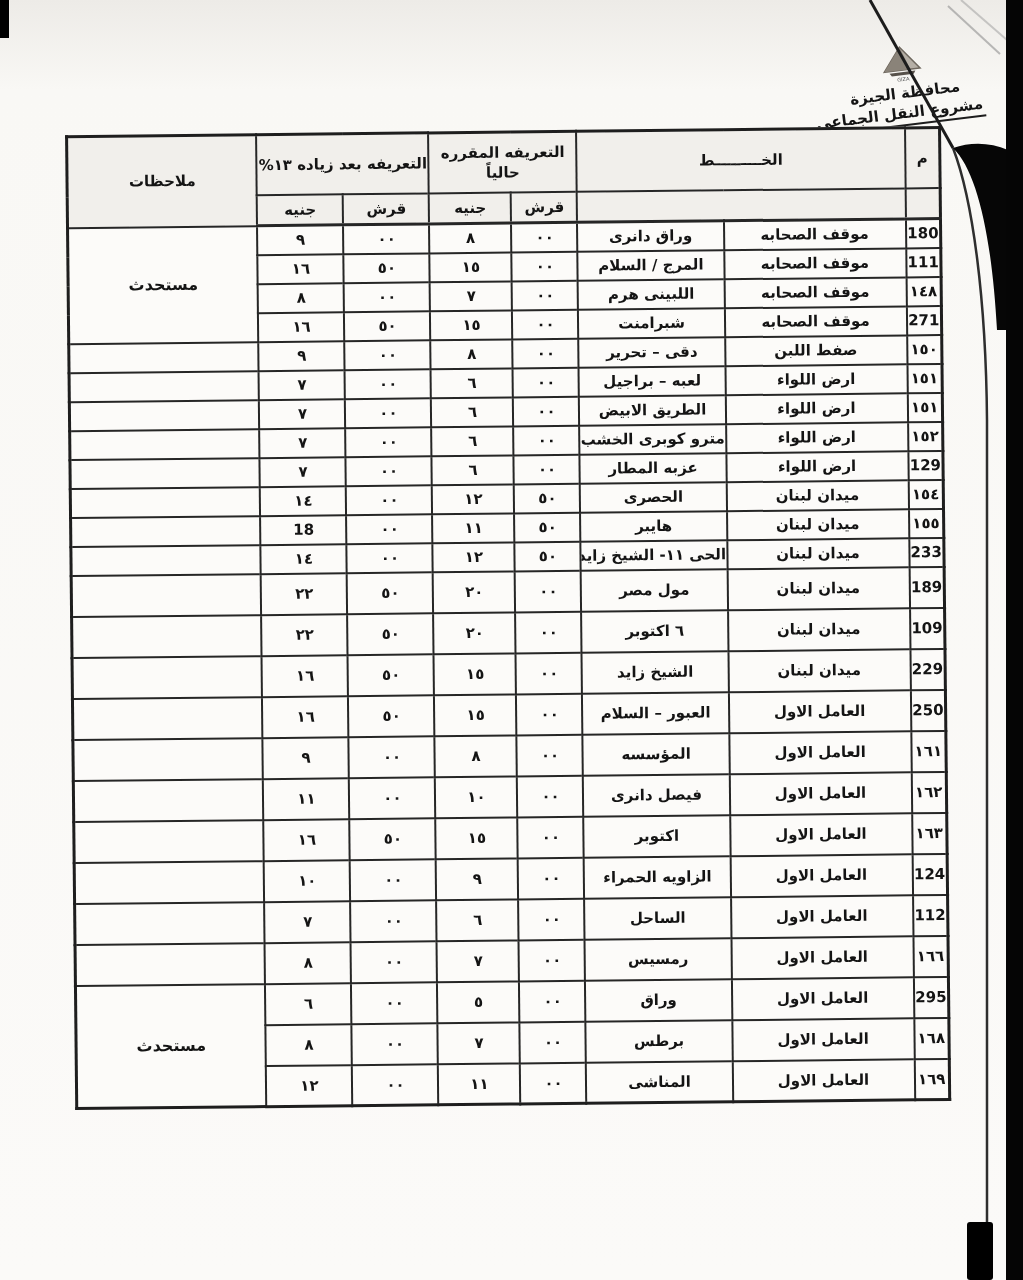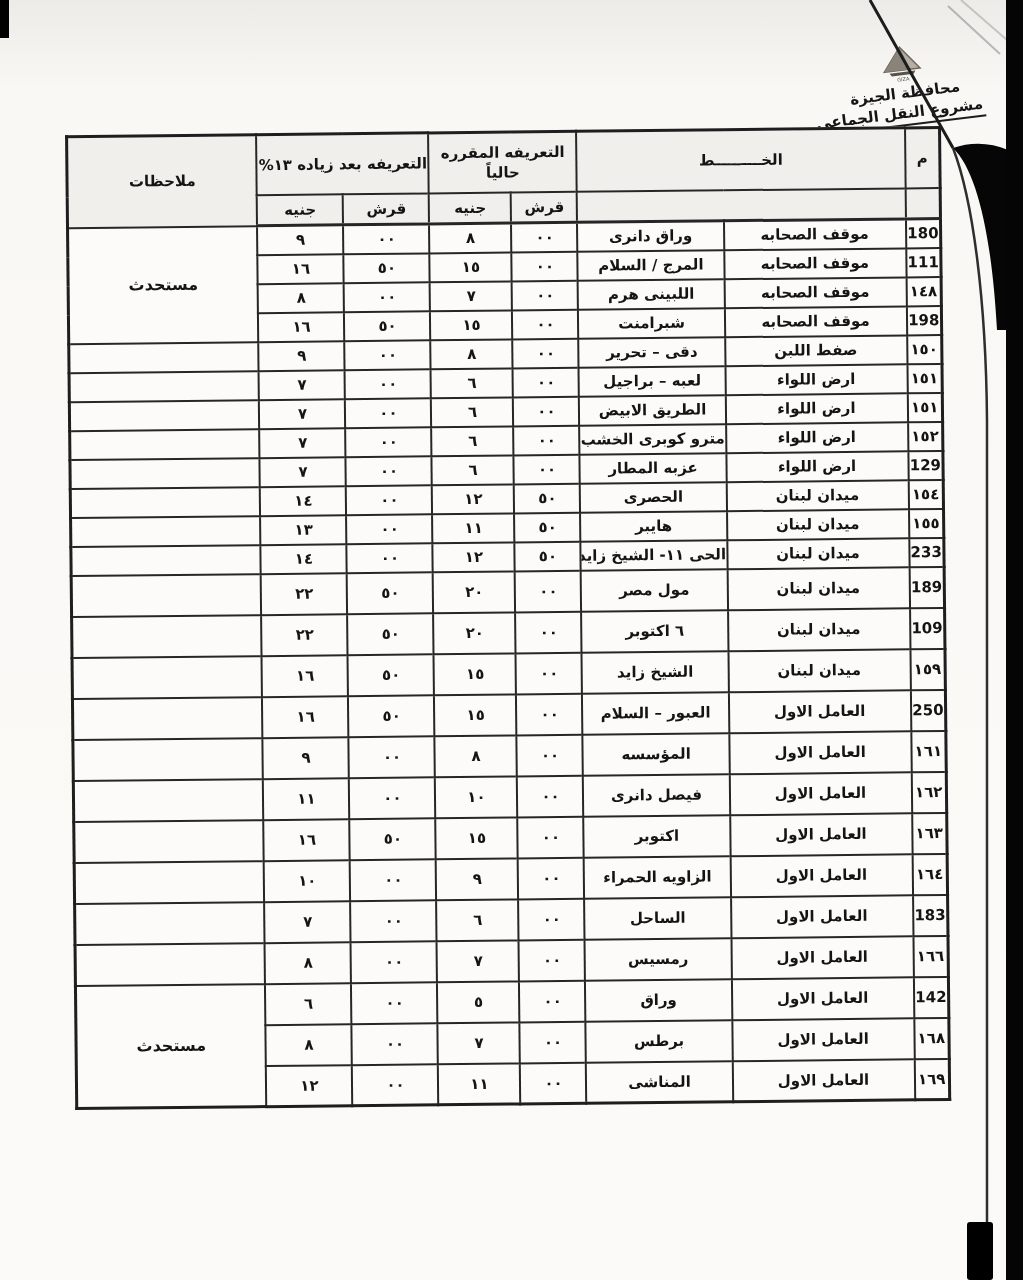--- a/index.html
+++ b/index.html
@@ -121,21 +121,21 @@
         <tr>
           <td class="c-no">١٤٨</td>
           <td class="c-origin">موقف الصحابه</td>
           <td class="c-destination">اللبينى هرم</td>
           <td class="c-cur-qirsh">٠٠</td>
           <td class="c-cur-geneh">٧</td>
           <td class="c-new-qirsh">٠٠</td>
           <td class="c-new-geneh">٨</td>
         </tr>
         <tr>
-          <td class="c-no">198</td>
+          <td class="c-no">271</td>
           <td class="c-origin">موقف الصحابه</td>
           <td class="c-destination">شبرامنت</td>
           <td class="c-cur-qirsh">٠٠</td>
           <td class="c-cur-geneh">١٥</td>
           <td class="c-new-qirsh">٥٠</td>
           <td class="c-new-geneh">١٦</td>
         </tr>
         <tr>
           <td class="c-no">١٥٠</td>
           <td class="c-origin">صفط اللبن</td>
@@ -196,21 +196,21 @@
           <td class="c-new-geneh">١٤</td>
           <td class="c-note" rowspan="1"></td>
         </tr>
         <tr>
           <td class="c-no">١٥٥</td>
           <td class="c-origin">ميدان لبنان</td>
           <td class="c-destination">هايبر</td>
           <td class="c-cur-qirsh">٥٠</td>
           <td class="c-cur-geneh">١١</td>
           <td class="c-new-qirsh">٠٠</td>
-          <td class="c-new-geneh">١٣</td>
+          <td class="c-new-geneh">18</td>
           <td class="c-note" rowspan="1"></td>
         </tr>
         <tr>
           <td class="c-no">233</td>
           <td class="c-origin">ميدان لبنان</td>
           <td class="c-destination">الحى ١١- الشيخ زايد</td>
           <td class="c-cur-qirsh">٥٠</td>
           <td class="c-cur-geneh">١٢</td>
           <td class="c-new-qirsh">٠٠</td>
           <td class="c-new-geneh">١٤</td>
@@ -230,21 +230,21 @@
           <td class="c-no">109</td>
           <td class="c-origin">ميدان لبنان</td>
           <td class="c-destination">٦ اكتوبر</td>
           <td class="c-cur-qirsh">٠٠</td>
           <td class="c-cur-geneh">٢٠</td>
           <td class="c-new-qirsh">٥٠</td>
           <td class="c-new-geneh">٢٢</td>
           <td class="c-note" rowspan="1"></td>
         </tr>
         <tr class="tall">
-          <td class="c-no">١٥٩</td>
+          <td class="c-no">229</td>
           <td class="c-origin">ميدان لبنان</td>
           <td class="c-destination">الشيخ زايد</td>
           <td class="c-cur-qirsh">٠٠</td>
           <td class="c-cur-geneh">١٥</td>
           <td class="c-new-qirsh">٥٠</td>
           <td class="c-new-geneh">١٦</td>
           <td class="c-note" rowspan="1"></td>
         </tr>
         <tr class="tall">
           <td class="c-no">250</td>
@@ -280,51 +280,51 @@
           <td class="c-no">١٦٣</td>
           <td class="c-origin">العامل الاول</td>
           <td class="c-destination">اكتوبر</td>
           <td class="c-cur-qirsh">٠٠</td>
           <td class="c-cur-geneh">١٥</td>
           <td class="c-new-qirsh">٥٠</td>
           <td class="c-new-geneh">١٦</td>
           <td class="c-note" rowspan="1"></td>
         </tr>
         <tr class="tall">
-          <td class="c-no">١٦٤</td>
+          <td class="c-no">124</td>
           <td class="c-origin">العامل الاول</td>
           <td class="c-destination">الزاويه الحمراء</td>
           <td class="c-cur-qirsh">٠٠</td>
           <td class="c-cur-geneh">٩</td>
           <td class="c-new-qirsh">٠٠</td>
           <td class="c-new-geneh">١٠</td>
           <td class="c-note" rowspan="1"></td>
         </tr>
         <tr class="tall">
-          <td class="c-no">183</td>
+          <td class="c-no">112</td>
           <td class="c-origin">العامل الاول</td>
           <td class="c-destination">الساحل</td>
           <td class="c-cur-qirsh">٠٠</td>
           <td class="c-cur-geneh">٦</td>
           <td class="c-new-qirsh">٠٠</td>
           <td class="c-new-geneh">٧</td>
           <td class="c-note" rowspan="1"></td>
         </tr>
         <tr class="tall">
           <td class="c-no">١٦٦</td>
           <td class="c-origin">العامل الاول</td>
           <td class="c-destination">رمسيس</td>
           <td class="c-cur-qirsh">٠٠</td>
           <td class="c-cur-geneh">٧</td>
           <td class="c-new-qirsh">٠٠</td>
           <td class="c-new-geneh">٨</td>
           <td class="c-note" rowspan="1"></td>
         </tr>
         <tr class="tall">
-          <td class="c-no">142</td>
+          <td class="c-no">295</td>
           <td class="c-origin">العامل الاول</td>
           <td class="c-destination">وراق</td>
           <td class="c-cur-qirsh">٠٠</td>
           <td class="c-cur-geneh">٥</td>
           <td class="c-new-qirsh">٠٠</td>
           <td class="c-new-geneh">٦</td>
           <td class="c-note" rowspan="3">مستحدث</td>
         </tr>
         <tr class="tall">
           <td class="c-no">١٦٨</td>

